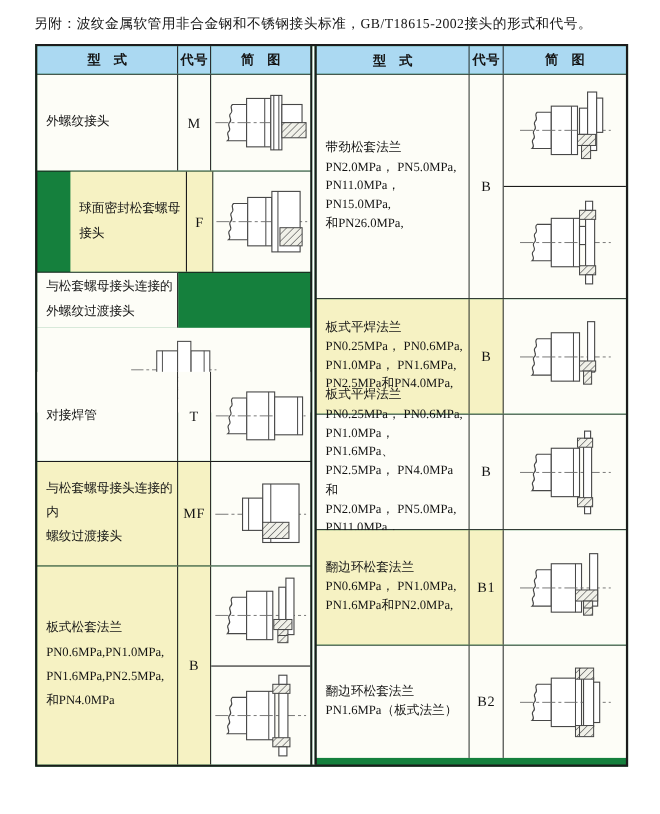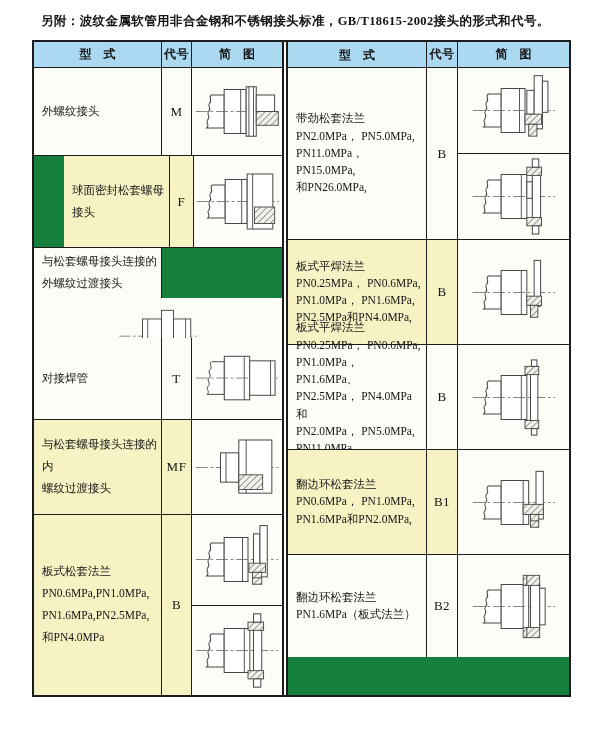--- a/index.html
+++ b/index.html
@@ -1,18 +1,18 @@
 <!DOCTYPE html>
 <html style="--hdr: #abd9f2; --hl: #f6f2c3; --cbg: #fdfdf7; --bd: #1c1c1c;"><head>
 <meta charset="utf-8">
 <style>
   html,body{margin:0;padding:0}
   body{width:600px;height:740px;background:#ffffff;position:relative;
        font-family:"Liberation Serif","DejaVu Serif",serif;color:#141414;overflow:hidden}
-  .title{position:absolute;left:41px;top:13px;font-size:12.5px;font-weight:bold;letter-spacing:.4px;white-space:nowrap}
+  .title{position:absolute;left:31px;top:13px;font-size:12.5px;font-weight:normal;letter-spacing:.4px;white-space:nowrap}
   .tw{position:absolute;left:32px;top:40px;display:flex;border:2px solid var(--bd);background:#15803d}
   .half{display:flex;flex-direction:column}
   .half.left{width:248px;border-right:2px solid var(--bd)}
   .half.right{width:281px;border-left:2px solid var(--bd)}
   .gap{width:2px;background:#fff}
   .row{display:flex;border-bottom:1px solid var(--bd);box-sizing:border-box}
   .row:last-child{border-bottom:none}
   .cell{box-sizing:border-box;border-right:1px solid var(--bd);display:flex;align-items:center;background:var(--cbg)}
   .c-type{padding:3px 4px 3px 8px;font-size:11.5px;white-space:pre-line;text-align:left}
   .left  .c-type{width:128px;line-height:1.9}
@@ -171,21 +171,21 @@
         </div>
       </div>
     </div>
   <div class="gap"></div>
   <div class="half right" id="right-table">
       <div class="row hdr" style="height: 26px;">
         <div class="cell c-type" style="justify-content: center; padding: 0px;">型　式</div>
         <div class="cell c-code">代号</div>
         <div class="cell c-diag" style="flex-direction: row; align-items: center; justify-content: center;">简　图</div>
       </div>
-      <div class="row" style="height: 172px;">
+      <div class="row" style="height: 204px;">
         <div class="cell c-type">带劲松套法兰
 PN2.0MPa， PN5.0MPa,
 PN11.0MPa， PN15.0MPa,
 和PN26.0MPa,</div>
         <div class="cell c-code">B</div>
         <div class="cell c-diag">
           <div class="sub">
             <svg viewBox="0 0 96 84">
               <path d="M34 24 H20 c-4 3 2 6 -2 9 c-3 3 3 6 -1 9 c-3 3 3 6 -1 9 c-3 3 3 6 -1 9 H34 Z" fill="#fff" stroke="#474747" stroke-width="1.1"></path>
               <rect x="34" y="18" width="26" height="48" fill="#fff" stroke="#474747" stroke-width="1.1"></rect>

